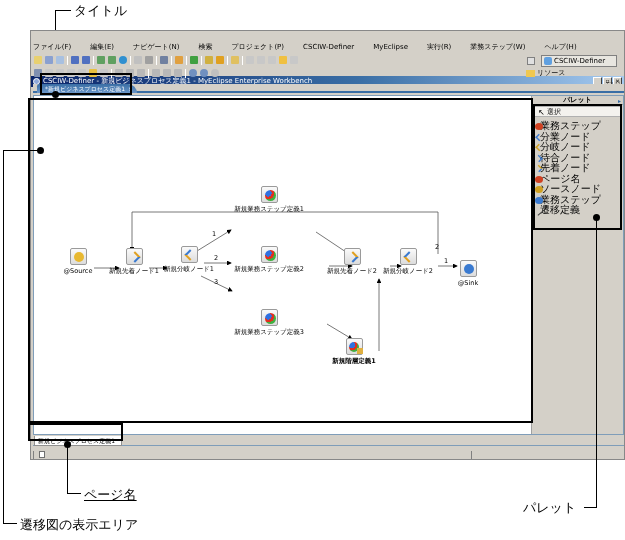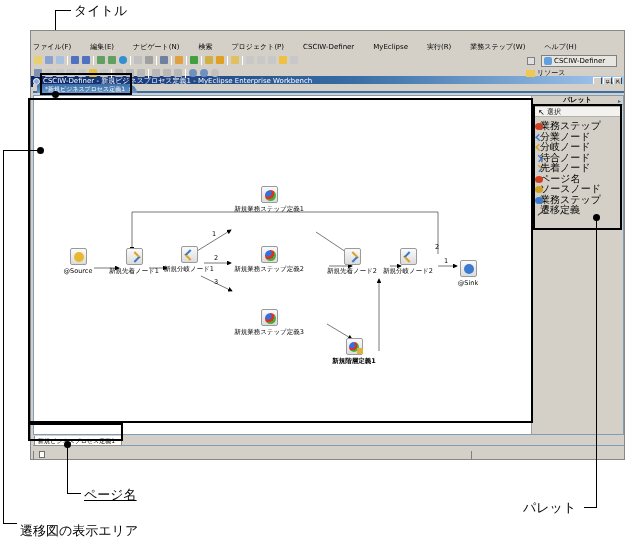--- a/index.html
+++ b/index.html
@@ -268,21 +268,21 @@
 
 <div class="callout" style="left:40px;top:73px;width:92px;height:22px;"></div>
 <div class="callout" style="left:28px;top:98px;width:505px;height:325px;"></div>
 <div class="callout" style="left:533px;top:104px;width:89px;height:126px;"></div>
 <div class="callout" style="left:28px;top:423px;width:95px;height:18px;"></div>
 
 <div class="abs" style="left:37px;top:147px;width:7px;height:7px;border-radius:50%;background:#000;"></div>
 <div class="abs" style="left:3px;top:150px;width:37px;height:1px;background:#000;"></div>
 <div class="abs" style="left:3px;top:150px;width:1px;height:374px;background:#000;"></div>
 <div class="abs" style="left:3px;top:523px;width:14px;height:1px;background:#000;"></div>
-<div class="ann-text" style="left:20px;top:516px;margin-top:6px;">遷移図の表示エリア</div>
+<div class="ann-text" style="left:20px;top:516px;">遷移図の表示エリア</div>
 
 <div class="abs" style="left:64px;top:441px;width:7px;height:7px;border-radius:50%;background:#000;"></div>
 <div class="abs" style="left:67px;top:444px;width:1px;height:50px;background:#000;"></div>
 <div class="abs" style="left:67px;top:493px;width:14px;height:1px;background:#000;"></div>
 <div class="ann-text" style="left:84px;top:486px;text-decoration:underline;">ページ名</div>
 
 <div class="abs" style="left:593px;top:214px;width:7px;height:7px;border-radius:50%;background:#000;"></div>
 <div class="abs" style="left:596px;top:217px;width:1px;height:291px;background:#000;"></div>
 <div class="abs" style="left:584px;top:507px;width:13px;height:1px;background:#000;"></div>
 <div class="ann-text" style="left:523px;top:499px;">パレット</div>

